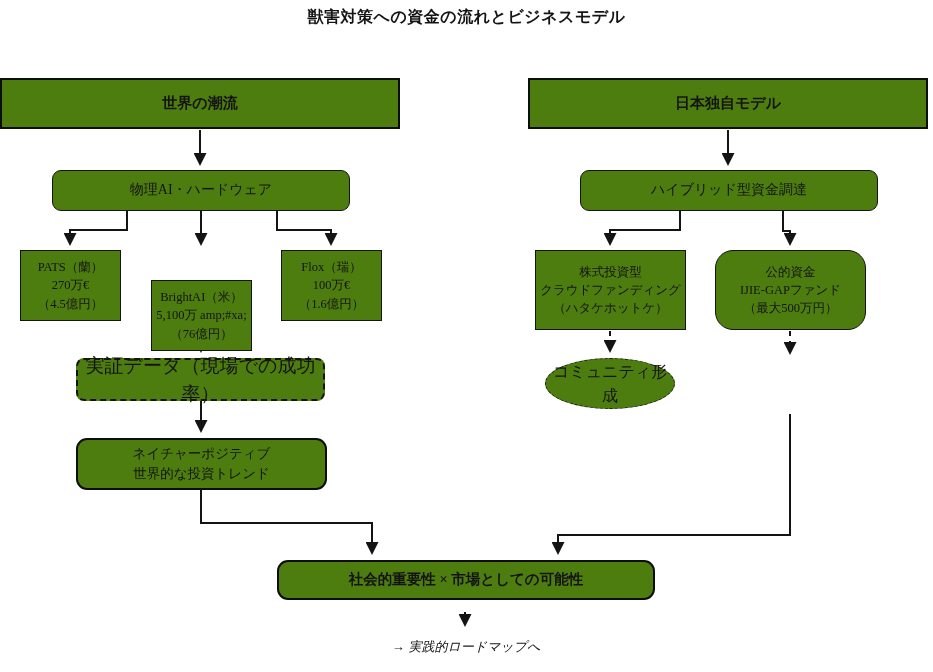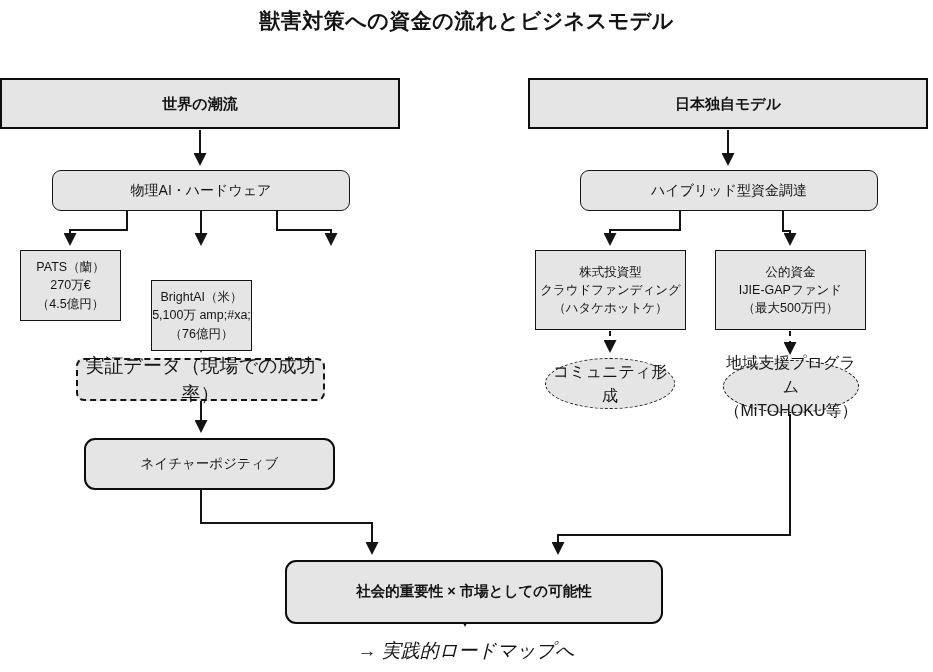--- a/index.html
+++ b/index.html
@@ -3,36 +3,36 @@
 <meta charset="utf-8">
 <style>
   html,body{margin:0;padding:0;background:#ffffff;}
   #canvas{
     position:relative;width:933px;height:672px;background:#ffffff;overflow:hidden;
     font-family:"Liberation Sans","DejaVu Sans",sans-serif;color:#141414;
   }
   #edges{position:absolute;left:0;top:0;width:933px;height:672px;}
   .title{
     position:absolute;left:0;top:7px;width:933px;text-align:center;
-    font-size:21px;font-weight:bold;letter-spacing:.5px;
+    font-size:16px;font-weight:bold;letter-spacing:.5px;
   }
   .node{
-    position:absolute;box-sizing:border-box;background:#e5e5e5;
+    position:absolute;box-sizing:border-box;background:#4d7c0f;
     display:flex;flex-direction:column;align-items:center;justify-content:center;
-    text-align:center;line-height:1.45;
+    text-align:center;line-height:1.45;font-family:Liberation Serif, serif;
   }
   .hdr{border:2.6px solid #0d0d0d;font-weight:bold;font-size:15px;}
   .rounded{border:1.9px solid #141414;border-radius:9px;font-size:14px;}
   .rect{border:1.6px solid #141414;font-size:12.5px;}
   .dashedbox{border:2px dashed #141414;border-radius:8px;font-size:19px;}
-  .boldbox{border:2.8px solid #0d0d0d;border-radius:11px;font-size:13.5px;margin-left:8px;}
+  .boldbox{border:2.8px solid #0d0d0d;border-radius:11px;font-size:13.5px;}
   .boldbox.strong{font-weight:bold;font-size:14.5px;}
   .ellipse{border:1.5px dashed #141414;border-radius:50%;font-size:16px;line-height:1.5;justify-content:center;}
   .note{
-    position:absolute;text-align:center;font-size:19px;font-style:italic;
+    position:absolute;text-align:center;font-size:13px;font-style:italic;
   }
   .ln{display:block;}
 </style>
 </head>
 <body>
 
 <div id="canvas">
 
   <svg id="edges" viewBox="0 0 933 672" xmlns="http://www.w3.org/2000/svg">
     <defs>
@@ -81,49 +81,51 @@
     <span class="ln">270万€</span>
     <span class="ln">（4.5億円）</span>
   </div>
 
   <div class="node rect" style="left:151px;top:250px;width:101px;height:71px;margin-top:30px;">
     <span class="ln">BrightAI（米）</span>
     <span class="ln">5,100万 amp;#xa;</span>
     <span class="ln">（76億円）</span>
   </div>
 
+  <div class="node rect" style="left:281px;top:250px;width:101px;height:71px;">
+    <span class="ln">Flox（瑞）</span>
+    <span class="ln">100万€</span>
+    <span class="ln">（1.6億円）</span>
+  </div>
 
   <div class="node rect" style="left:535px;top:250px;width:151px;height:80px;">
     <span class="ln">株式投資型</span>
     <span class="ln">クラウドファンディング</span>
     <span class="ln">（ハタケホットケ）</span>
   </div>
 
-  <div class="node rect" style="left:715px;top:250px;width:151px;height:80px;">
+  <div class="node rect" style="left:715px;top:250px;width:151px;height:80px;border-radius:18px;">
     <span class="ln">公的資金</span>
     <span class="ln">IJIE-GAPファンド</span>
     <span class="ln">（最大500万円）</span>
   </div>
 
   <div class="node dashedbox" style="left:76px;top:358px;width:249px;height:43px;">
     <span class="ln">実証データ（現場での成功率）</span>
   </div>
 
   <div class="node boldbox" style="left:76px;top:438px;width:251px;height:52px;">
     <span class="ln">ネイチャーポジティブ</span>
+    <span class="ln">世界的な投資トレンド</span>
   </div>
 
   <div class="node ellipse" style="left:545px;top:358px;width:130px;height:51px;">
     <span class="ln">コミュニティ形成</span>
   </div>
 
-  <div class="node ellipse" style="left:723px;top:360px;width:136px;height:53px;">
-    <span class="ln">地域支援プログラム</span>
-    <span class="ln">（MiTOHOKU等）</span>
-  </div>
 
-  <div class="node boldbox strong" style="left:277px;top:560px;width:378px;height:64px;">
+  <div class="node boldbox strong" style="left:277px;top:560px;width:378px;height:40px;">
     <span class="ln">社会的重要性 × 市場としての可能性</span>
   </div>
 
   <div class="note" style="left:316px;top:638px;width:300px;">→ 実践的ロードマップへ</div>
 
 </div>
 
 </body></html>

